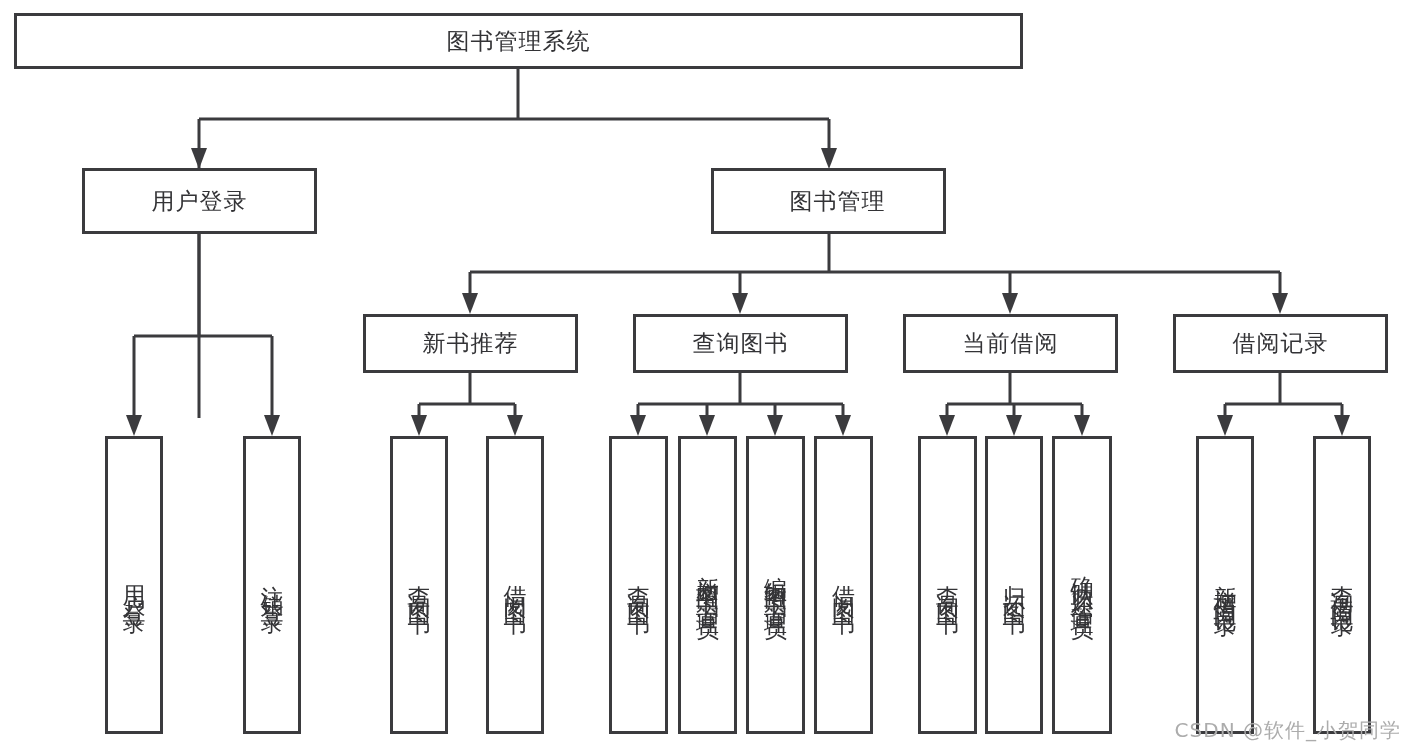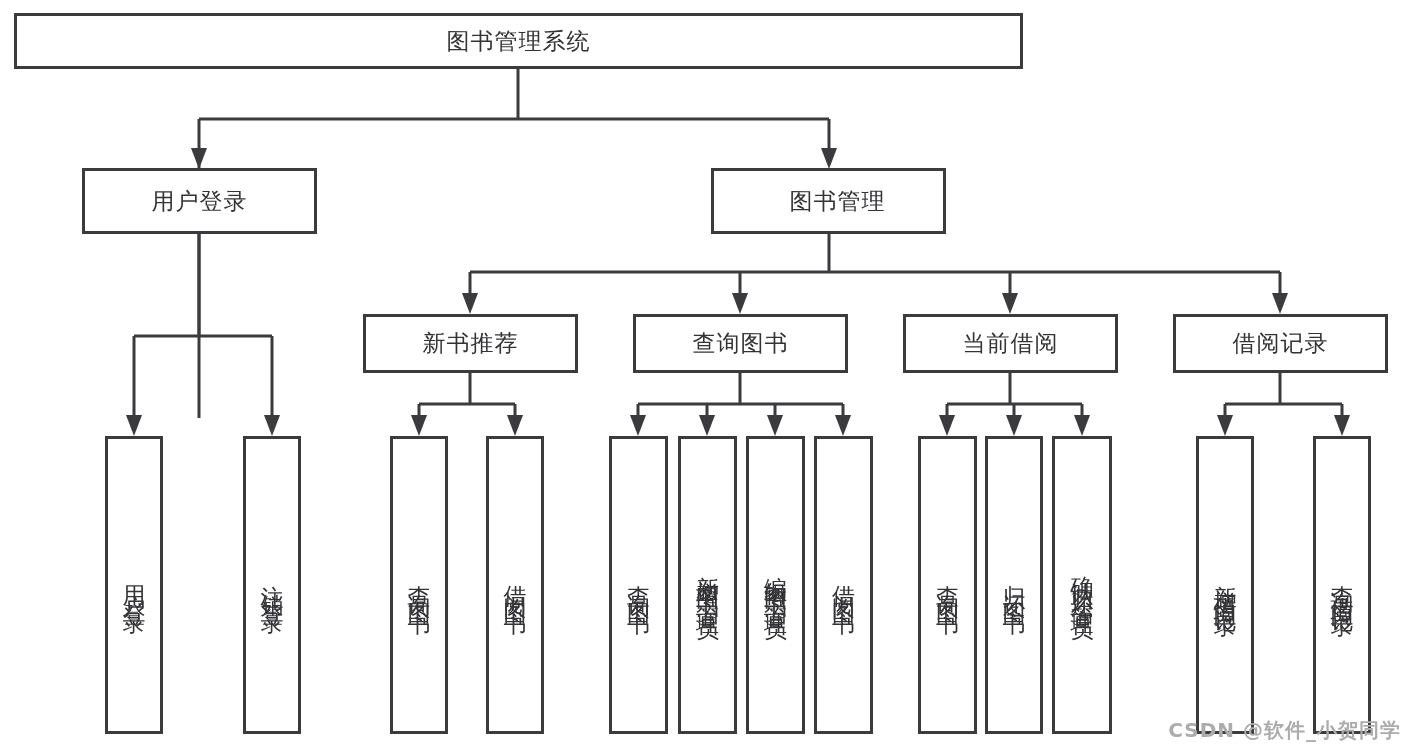--- a/index.html
+++ b/index.html
@@ -52,21 +52,20 @@
     line-height: 1;
   }
   .leaf.long { letter-spacing: 6px; }
   .watermark {
     position: absolute;
     right: 4px; bottom: 3px;
     color: var(--watermark);
     font-size: 20px;
     letter-spacing: 1px;
     white-space: nowrap;
-    font-weight: bold;
   }
 </style>
 </head>
 <body>
 
 <div class="canvas">
 
   <svg class="connectors" viewBox="0 0 1405 747" xmlns="http://www.w3.org/2000/svg">
     <g stroke="#3b3b3e" stroke-width="3" fill="none">
 

